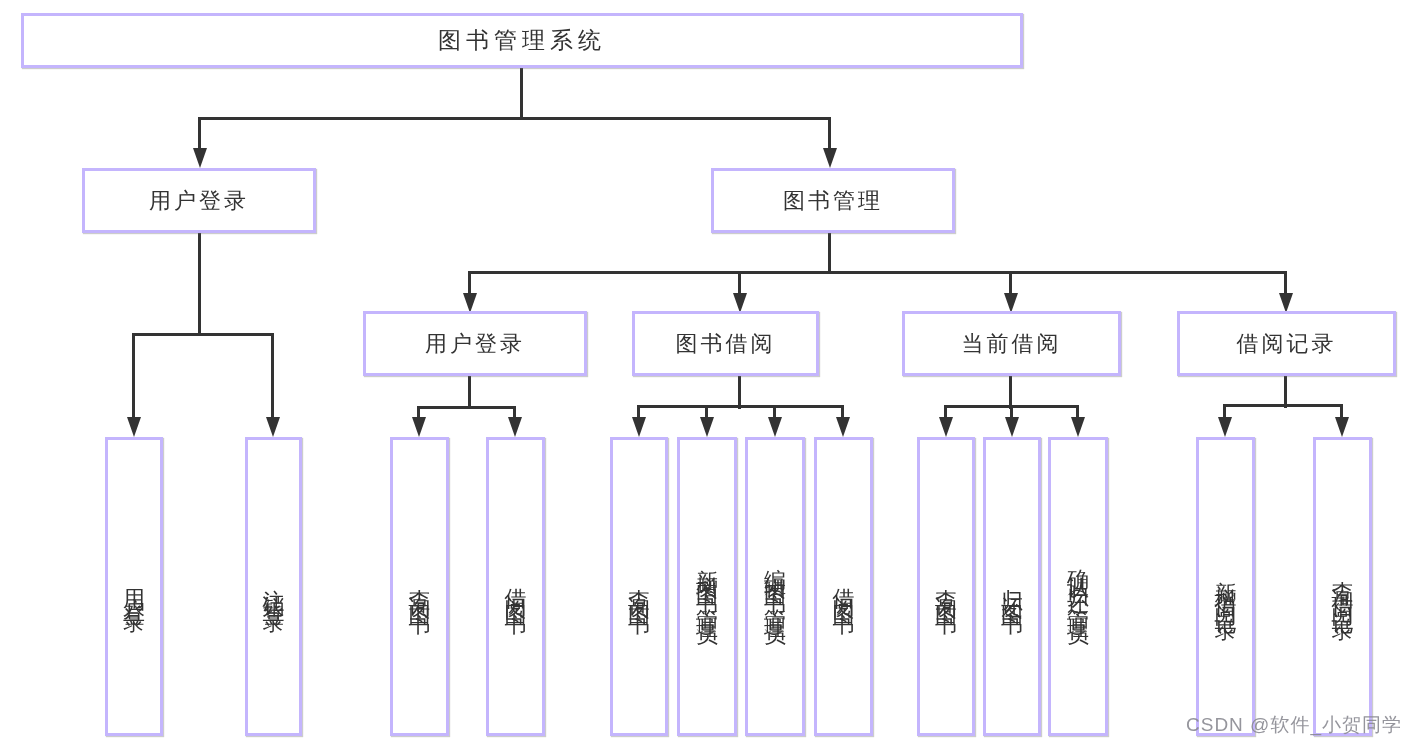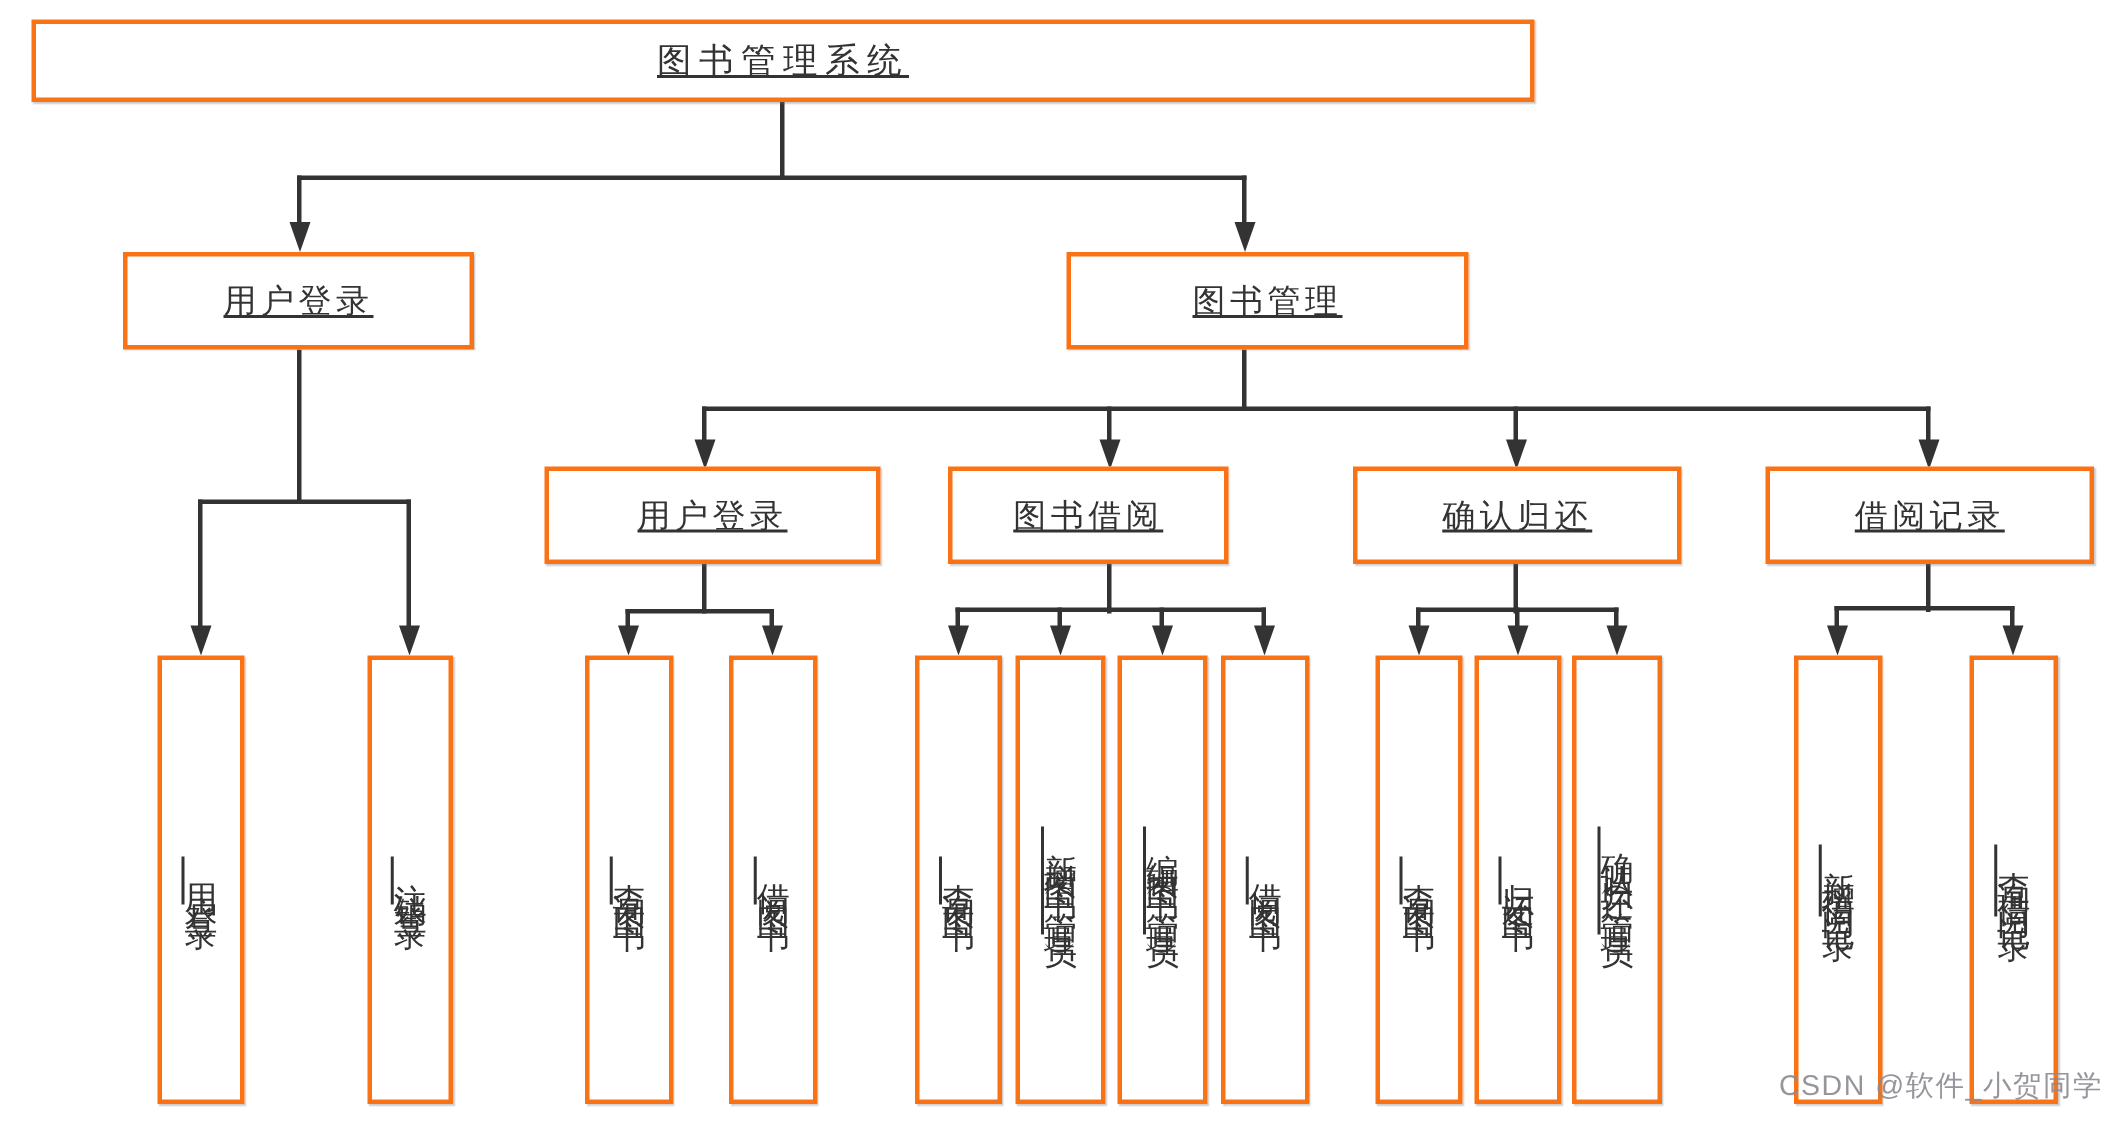--- a/index.html
+++ b/index.html
@@ -1,24 +1,23 @@
 <!DOCTYPE html>
 <html><head>
 <meta charset="utf-8">
 <style>
   html,body{margin:0;padding:0;background:#ffffff;}
   .canvas{
     position:relative;width:1405px;height:747px;background:#ffffff;
     font-family:"Liberation Sans",sans-serif;color:#333333;overflow:hidden;
   }
   .box{
-    position:absolute;box-sizing:border-box;border:3px solid #f97316;background:#ffffff;
+    position:absolute;box-sizing:border-box;border:3px solid #c4b5fd;background:#ffffff;
     display:flex;align-items:center;justify-content:center;
     box-shadow:1px 1px 1px rgba(110,110,110,0.35);
-    text-decoration:underline;
   }
   .hlbl{font-size:22px;letter-spacing:3px;white-space:nowrap;}
   .rootlbl{font-size:23px;letter-spacing:5px;white-space:nowrap;}
   .leaf{top:437px;height:299px;}
   .vtxt{
     writing-mode:vertical-rl;text-orientation:mixed;
     font-size:22px;letter-spacing:8px;line-height:1;white-space:nowrap;
   }
   .vl{position:absolute;width:3px;background:#333333;}
   .hl{position:absolute;height:3px;background:#333333;}
@@ -96,32 +95,32 @@
   <div class="ar" style="left:1218px;top:417px"></div>
   <div class="ar" style="left:1335px;top:417px"></div>
 
   <div class="box" style="left:21px;top:13px;width:1002px;height:55px">
     <span class="rootlbl">图书管理系统</span>
   </div>
 
   <div class="box" style="left:82px;top:168px;width:234px;height:65px">
     <span class="hlbl">用户登录</span>
   </div>
-  <div class="box" style="left:711px;top:168px;width:268px;height:65px">
+  <div class="box" style="left:711px;top:168px;width:244px;height:65px">
     <span class="hlbl">图书管理</span>
   </div>
 
   <div class="box" style="left:363px;top:311px;width:224px;height:65px">
     <span class="hlbl">用户登录</span>
   </div>
   <div class="box" style="left:632px;top:311px;width:187px;height:65px">
     <span class="hlbl">图书借阅</span>
   </div>
   <div class="box" style="left:902px;top:311px;width:219px;height:65px">
-    <span class="hlbl">确认归还</span>
+    <span class="hlbl">当前借阅</span>
   </div>
   <div class="box" style="left:1177px;top:311px;width:219px;height:65px">
     <span class="hlbl">借阅记录</span>
   </div>
 
   <div class="box leaf" style="left:105px;width:58px">
     <span class="vtxt">用户登录</span>
   </div>
   <div class="box leaf" style="left:245px;width:57px">
     <span class="vtxt">注销登录</span>

